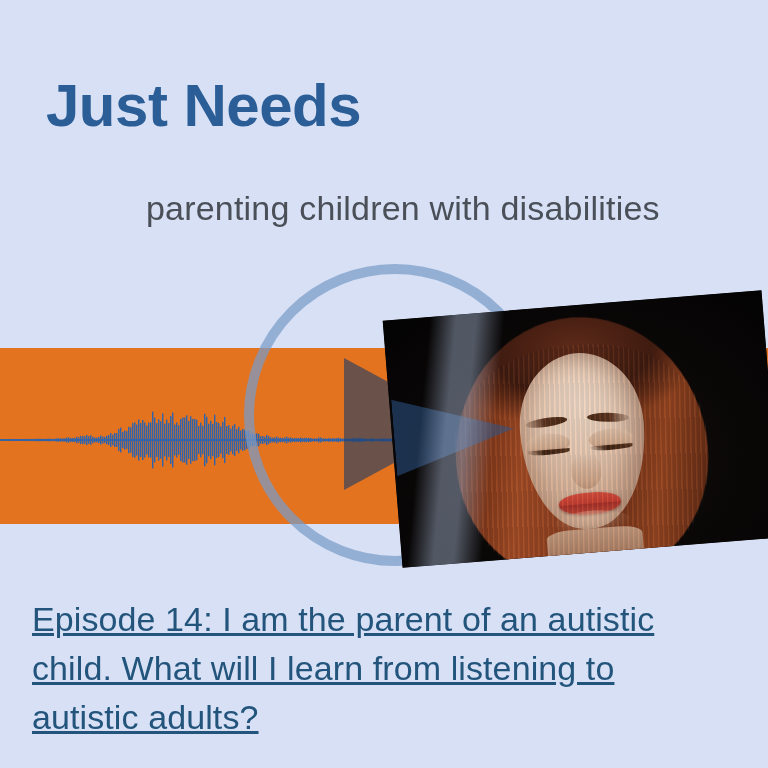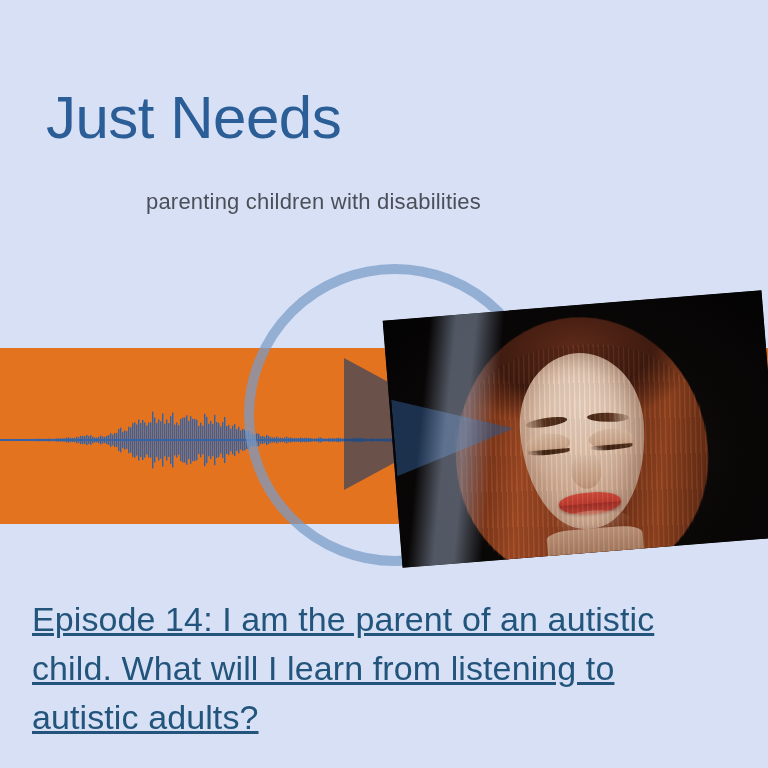--- a/index.html
+++ b/index.html
@@ -15,32 +15,31 @@
     background: #d7e0f5;
     font-family: "Liberation Sans", sans-serif;
   }
 
   
   .podcast-title {
     position: absolute;
     left: 46px;
     top: 76px;
     font-size: 60px;
-    font-weight: 400;
+    font-weight: 700;
     letter-spacing: -0.5px;
     color: #2b5d96;
     line-height: 1;
     white-space: nowrap;
-    margin-top: 12px;
   }
   .podcast-subtitle {
     position: absolute;
     left: 146px;
     top: 191px;
-    font-size: 22px;
+    font-size: 34px;
     font-weight: 400;
     letter-spacing: 0.2px;
     color: #4a4f58;
     line-height: 1;
     white-space: nowrap;
   }
 
   
   .audio-band {
     position: absolute;

